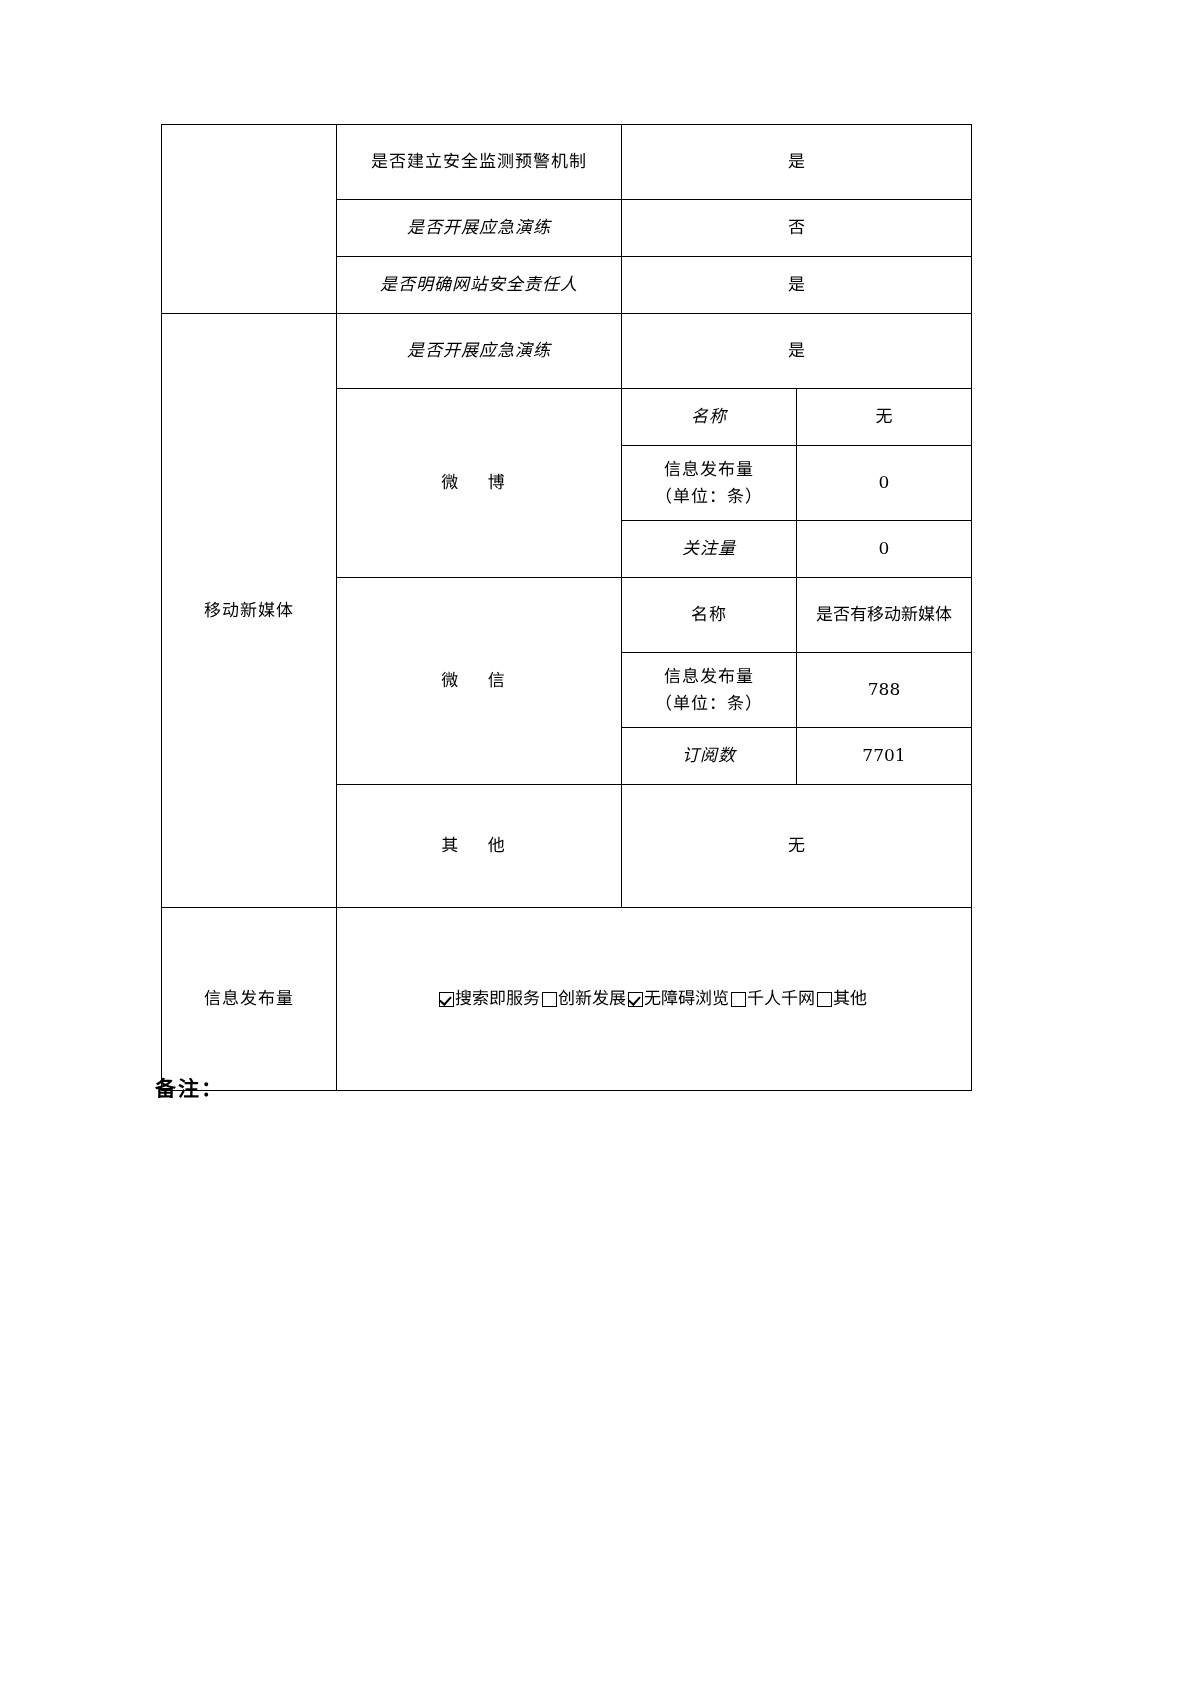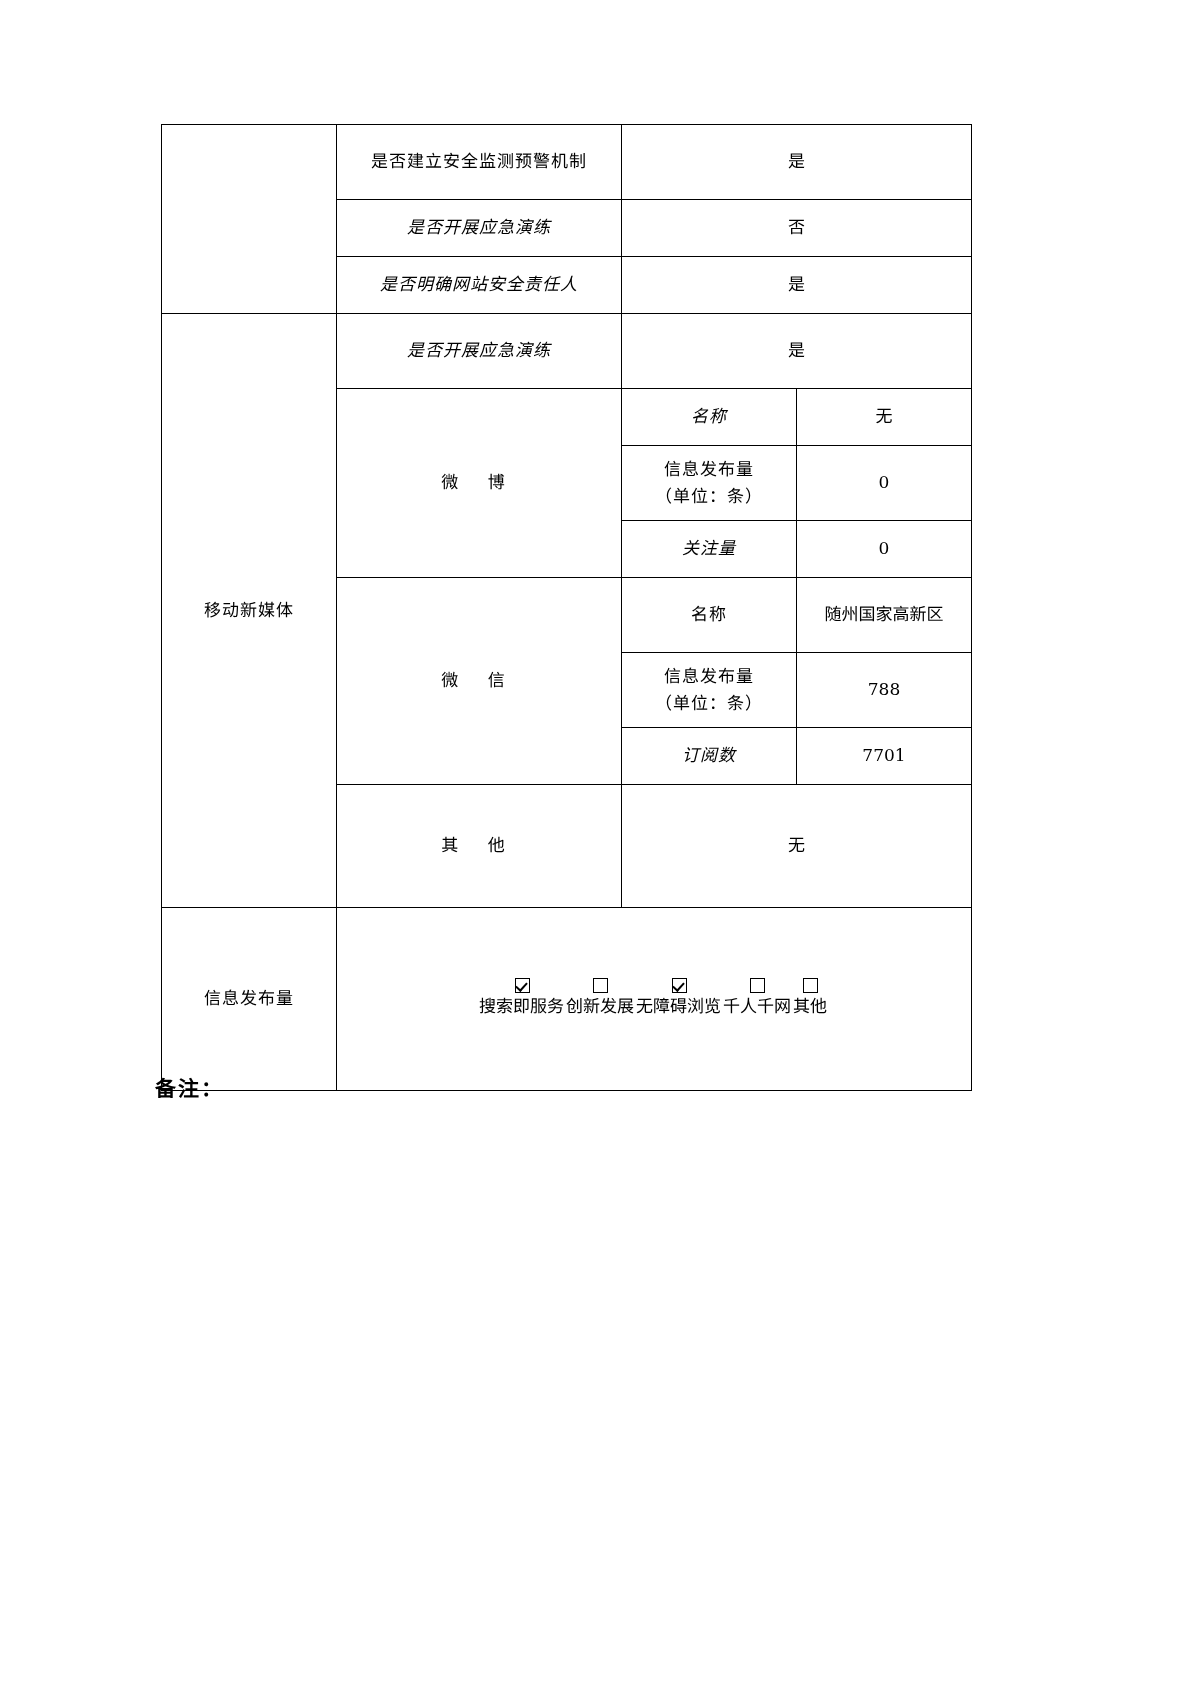--- a/index.html
+++ b/index.html
@@ -54,21 +54,20 @@
     flex-wrap: nowrap;
     justify-content: center;
     align-items: center;
     font-size: 17px;
     white-space: nowrap;
   }
   .chk {
     display: inline-flex;
     align-items: center;
     margin: 0;
-    flex-direction: column;
   }
   .box {
     display: inline-block;
     width: 15px;
     height: 15px;
     border: 1.5px solid #000;
     position: relative;
     margin-right: 1px;
     box-sizing: border-box;
     vertical-align: middle;
@@ -152,21 +151,21 @@
         <td class="num">0</td>
       </tr>
       <tr>
         <td class="c-label row-h">关注量</td>
         <td class="num">0</td>
       </tr>
 
       <tr>
         <td rowspan="3" class="c-label spaced2">微  信</td>
         <td class="c-label" style="height:62px">名称</td>
-        <td>随州国家高新区</td>
+        <td>是否有移动新媒体</td>
       </tr>
       <tr>
         <td class="c-label two-line" style="height:62px">
           <div>信息发布量</div>
           <div>（单位：条）</div>
         </td>
         <td class="num">788</td>
       </tr>
       <tr>
         <td class="c-label row-h">订阅数</td>

